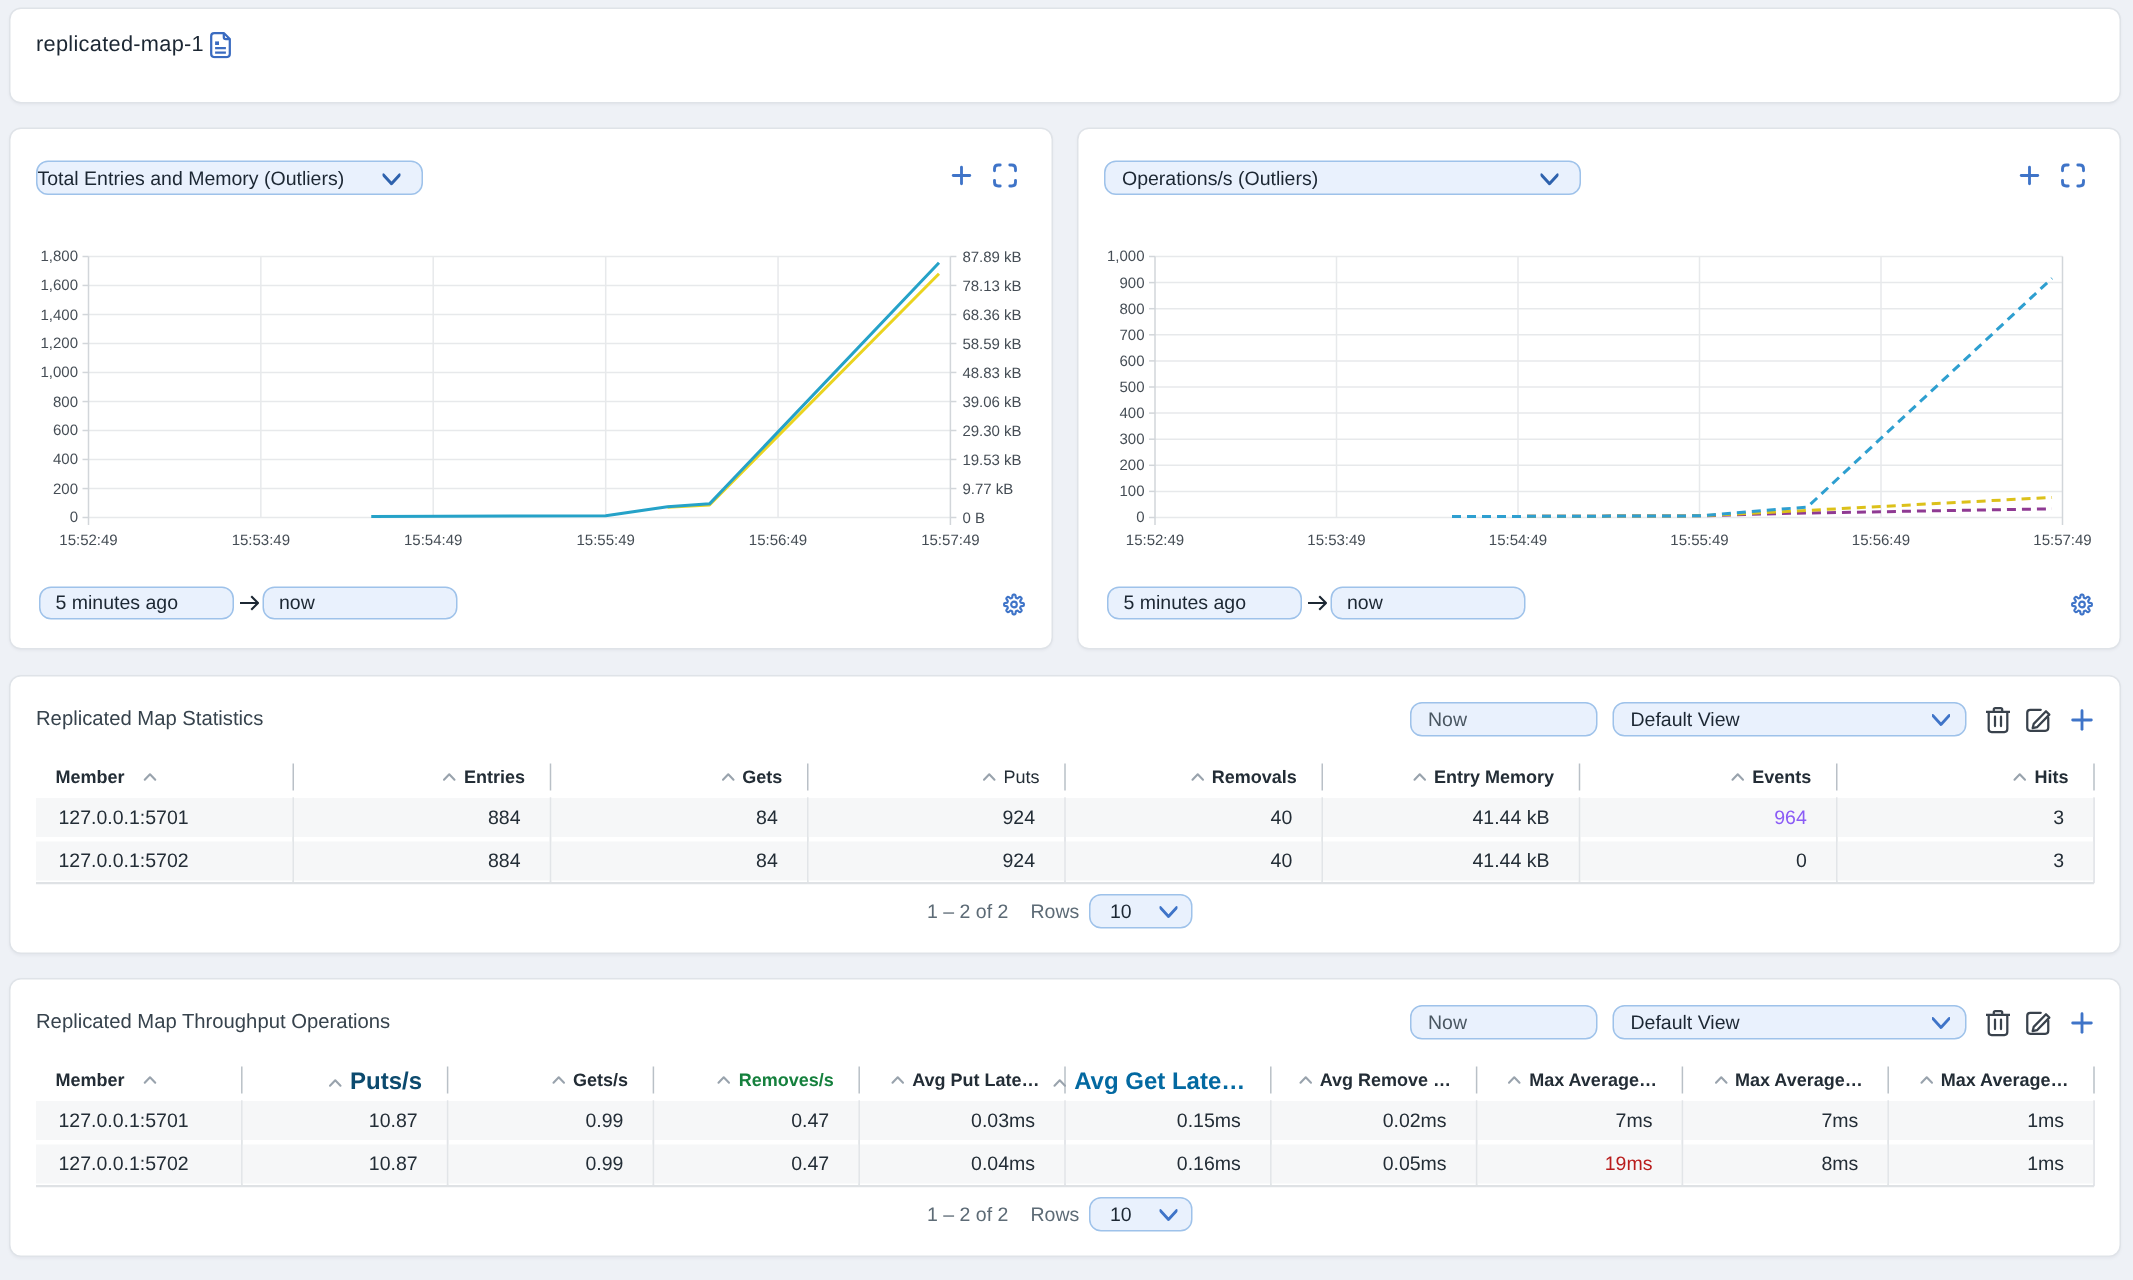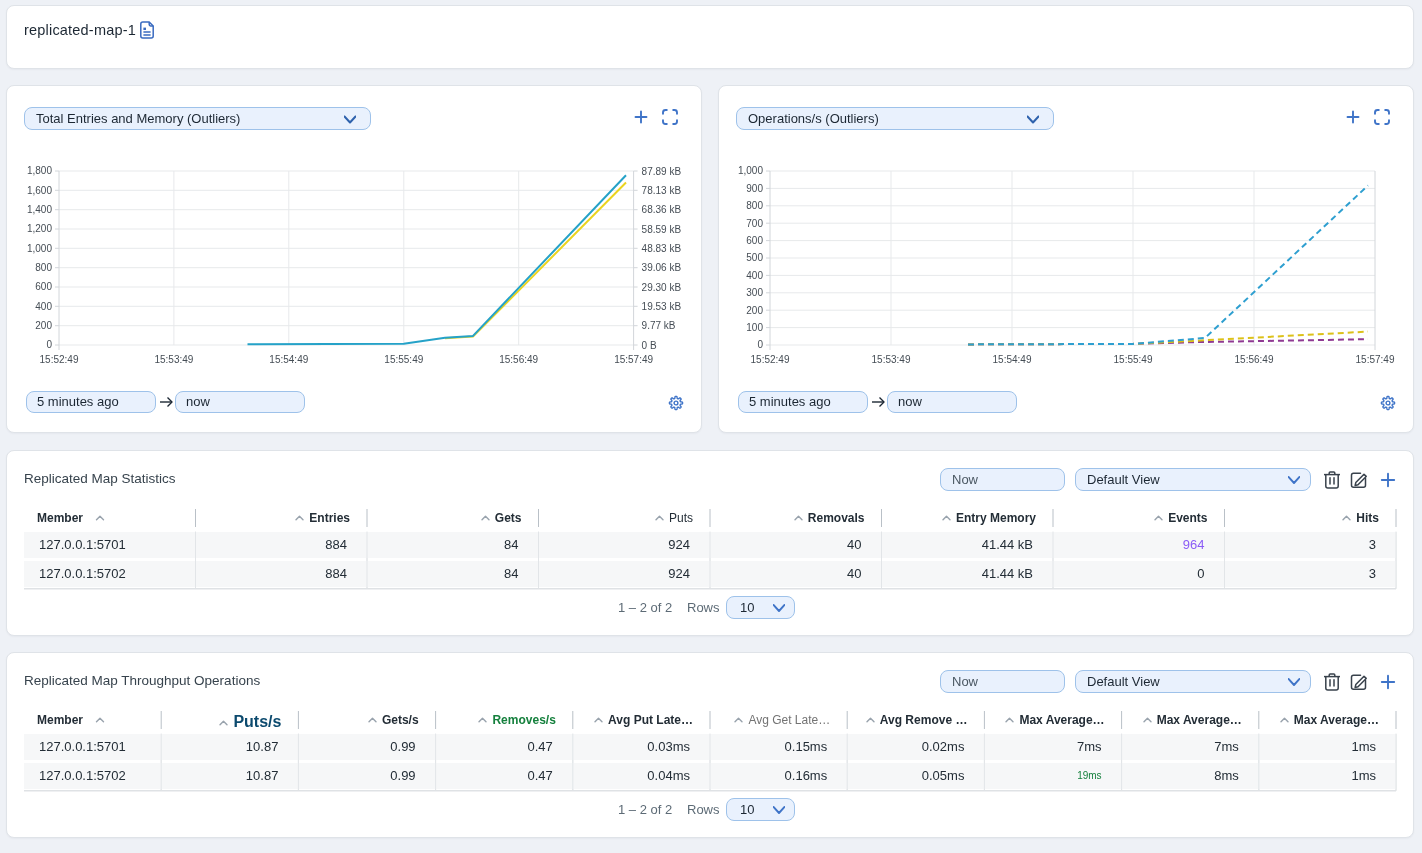--- a/index.html
+++ b/index.html
@@ -9,21 +9,21 @@
 <div class="card" style="left:6px;top:5px;width:1408px;height:64px"></div>
 <div class="abs" style="left:24px;top:22px;font-size:14.5px;color:#1c2733;letter-spacing:.2px">replicated-map-1</div>
 <svg style="position:absolute;left:140px;top:21px" width="15" height="18" viewBox="0 0 15 18">
     <path d="M2.8 1 H9.2 L13.2 5 V15 Q13.2 17 11.2 17 H2.8 Q0.8 17 0.8 15 V3 Q0.8 1 2.8 1 Z" fill="none" stroke="#3a6bc0" stroke-width="1.5" stroke-linejoin="round"></path>
     <path d="M9.2 1 V3.6 Q9.2 5 10.6 5 H13.2" fill="none" stroke="#3a6bc0" stroke-width="1.5" stroke-linejoin="round"></path>
     <rect x="3.4" y="6.6" width="2.6" height="2.4" fill="#3a6bc0"></rect>
     <line x1="3.4" y1="11" x2="10.6" y2="11" stroke="#3a6bc0" stroke-width="1.5"></line>
     <line x1="3.4" y1="14" x2="10.6" y2="14" stroke="#3a6bc0" stroke-width="1.5"></line>
   </svg>
 <div class="card" style="left:6px;top:85px;width:696px;height:348px"></div>
-<div class="pill" style="left:24px;top:107px;width:347px;height:23px;line-height:21px;padding-left:11px">Total Entries and Memory (Outliers)<svg class="abs" style="right:14px;top:7px" width="12" height="10" viewBox="0 0 12 10">
+<div class="pill" style="left:24px;top:107px;width:258px;height:23px;line-height:21px;">Total Entries and Memory (Outliers)<svg class="abs" style="right:14px;top:7px" width="12" height="10" viewBox="0 0 12 10">
       <polyline points="0.5,1.5 6,7.5 11.5,1.5" fill="none" stroke="#2e62ad" stroke-width="2" stroke-linecap="round" stroke-linejoin="round"></polyline>
     </svg></div>
 <svg class="abs" style="left:632px;top:108px" width="62" height="18" viewBox="0 0 62 18">
     <line x1="3.5" y1="9" x2="14.5" y2="9" stroke="#3f74c8" stroke-width="1.9" stroke-linecap="round"></line>
     <line x1="9" y1="3.5" x2="9" y2="14.5" stroke="#3f74c8" stroke-width="1.9" stroke-linecap="round"></line>
     <path d="M 31 5.8 L 31 4.5 Q 31 2 33.5 2 L 34.8 2" fill="none" stroke="#3f74c8" stroke-width="1.9" stroke-linecap="round"></path>
     <path d="M 41.2 2 L 42.5 2 Q 45 2 45 4.5 L 45 5.8" fill="none" stroke="#3f74c8" stroke-width="1.9" stroke-linecap="round"></path>
     <path d="M 45 12.2 L 45 13.5 Q 45 16 42.5 16 L 41.2 16" fill="none" stroke="#3f74c8" stroke-width="1.9" stroke-linecap="round"></path>
     <path d="M 34.8 16 L 33.5 16 Q 31 16 31 13.5 L 31 12.2" fill="none" stroke="#3f74c8" stroke-width="1.9" stroke-linecap="round"></path>
   </svg>
@@ -315,21 +315,21 @@
     </svg>Puts/s</div>
 <div class="abs" style="right:1003.4px;top:713px;font-size:12px;font-weight:700;color:#232d36"><svg style="margin-right:5px;vertical-align:1px" width="9" height="6" viewBox="0 0 9 6">
       <polyline points="1.0,4.8 4.5,1.2 8.0,4.8" fill="none" stroke="#99a3ad" stroke-width="1.4" stroke-linecap="round" stroke-linejoin="round"></polyline>
     </svg>Gets/s</div>
 <div class="abs" style="right:866.2px;top:713px;font-size:12px;font-weight:700;color:#15803d"><svg style="margin-right:5px;vertical-align:1px" width="9" height="6" viewBox="0 0 9 6">
       <polyline points="1.0,4.8 4.5,1.2 8.0,4.8" fill="none" stroke="#99a3ad" stroke-width="1.4" stroke-linecap="round" stroke-linejoin="round"></polyline>
     </svg>Removes/s</div>
 <div class="abs" style="right:729px;top:713px;font-size:12px;font-weight:700;color:#232d36"><svg style="margin-right:5px;vertical-align:1px" width="9" height="6" viewBox="0 0 9 6">
       <polyline points="1.0,4.8 4.5,1.2 8.0,4.8" fill="none" stroke="#99a3ad" stroke-width="1.4" stroke-linecap="round" stroke-linejoin="round"></polyline>
     </svg>Avg Put Late…</div>
-<div class="abs" style="right:591.8px;top:713px;font-size:12px;font-weight:400;color:#737373"><svg style="margin-right:5px;vertical-align:1px" width="9" height="6" viewBox="0 0 9 6">
+<div class="abs" style="right:591.8px;top:713px;font-size:16px;font-weight:700;color:#0369a1"><svg style="margin-right:5px;vertical-align:1px" width="9" height="6" viewBox="0 0 9 6">
       <polyline points="1.0,4.8 4.5,1.2 8.0,4.8" fill="none" stroke="#99a3ad" stroke-width="1.4" stroke-linecap="round" stroke-linejoin="round"></polyline>
     </svg>Avg Get Late…</div>
 <div class="abs" style="right:454.6px;top:713px;font-size:12px;font-weight:700;color:#232d36"><svg style="margin-right:5px;vertical-align:1px" width="9" height="6" viewBox="0 0 9 6">
       <polyline points="1.0,4.8 4.5,1.2 8.0,4.8" fill="none" stroke="#99a3ad" stroke-width="1.4" stroke-linecap="round" stroke-linejoin="round"></polyline>
     </svg>Avg Remove …</div>
 <div class="abs" style="right:317.4000000000001px;top:713px;font-size:12px;font-weight:700;color:#232d36"><svg style="margin-right:5px;vertical-align:1px" width="9" height="6" viewBox="0 0 9 6">
       <polyline points="1.0,4.8 4.5,1.2 8.0,4.8" fill="none" stroke="#99a3ad" stroke-width="1.4" stroke-linecap="round" stroke-linejoin="round"></polyline>
     </svg>Max Average…</div>
 <div class="abs" style="right:180.20000000000005px;top:713px;font-size:12px;font-weight:700;color:#232d36"><svg style="margin-right:5px;vertical-align:1px" width="9" height="6" viewBox="0 0 9 6">
       <polyline points="1.0,4.8 4.5,1.2 8.0,4.8" fill="none" stroke="#99a3ad" stroke-width="1.4" stroke-linecap="round" stroke-linejoin="round"></polyline>
@@ -349,21 +349,21 @@
 <div class="abs" style="right:183.20000000000005px;top:734px;height:26px;line-height:26px;font-size:13px;color:#232d36">7ms</div>
 <div class="abs" style="right:46px;top:734px;height:26px;line-height:26px;font-size:13px;color:#232d36">1ms</div>
 <div class="abs" style="left:24px;top:763px;width:1372px;height:26px;background:#f6f7f8"></div>
 <div class="abs" style="left:39px;top:763px;height:26px;line-height:26px;font-size:13px;color:#232d36">127.0.0.1:5702</div>
 <div class="abs" style="right:1143.6px;top:763px;height:26px;line-height:26px;font-size:13px;color:#232d36">10.87</div>
 <div class="abs" style="right:1006.4px;top:763px;height:26px;line-height:26px;font-size:13px;color:#232d36">0.99</div>
 <div class="abs" style="right:869.2px;top:763px;height:26px;line-height:26px;font-size:13px;color:#232d36">0.47</div>
 <div class="abs" style="right:732px;top:763px;height:26px;line-height:26px;font-size:13px;color:#232d36">0.04ms</div>
 <div class="abs" style="right:594.8px;top:763px;height:26px;line-height:26px;font-size:13px;color:#232d36">0.16ms</div>
 <div class="abs" style="right:457.6px;top:763px;height:26px;line-height:26px;font-size:13px;color:#232d36">0.05ms</div>
-<div class="abs" style="right:320.4000000000001px;top:763px;height:26px;line-height:26px;font-size:10px;color:#15803d">19ms</div>
+<div class="abs" style="right:320.4000000000001px;top:763px;height:26px;line-height:26px;font-size:13px;color:#b91c1c">19ms</div>
 <div class="abs" style="right:183.20000000000005px;top:763px;height:26px;line-height:26px;font-size:13px;color:#232d36">8ms</div>
 <div class="abs" style="right:46px;top:763px;height:26px;line-height:26px;font-size:13px;color:#232d36">1ms</div>
 <svg class="abs" style="left:6px;top:734px" width="1396" height="57" viewBox="0 0 1396 57">
     <line x1="155.2" y1="0" x2="155.2" y2="57" stroke="#e2e5e8" stroke-width="1"></line>
     <line x1="292.4" y1="0" x2="292.4" y2="57" stroke="#e2e5e8" stroke-width="1"></line>
     <line x1="429.6" y1="0" x2="429.6" y2="57" stroke="#e2e5e8" stroke-width="1"></line>
     <line x1="566.8" y1="0" x2="566.8" y2="57" stroke="#e2e5e8" stroke-width="1"></line>
     <line x1="704" y1="0" x2="704" y2="57" stroke="#e2e5e8" stroke-width="1"></line>
     <line x1="841.2" y1="0" x2="841.2" y2="57" stroke="#e2e5e8" stroke-width="1"></line>
     <line x1="978.4" y1="0" x2="978.4" y2="57" stroke="#e2e5e8" stroke-width="1"></line>

